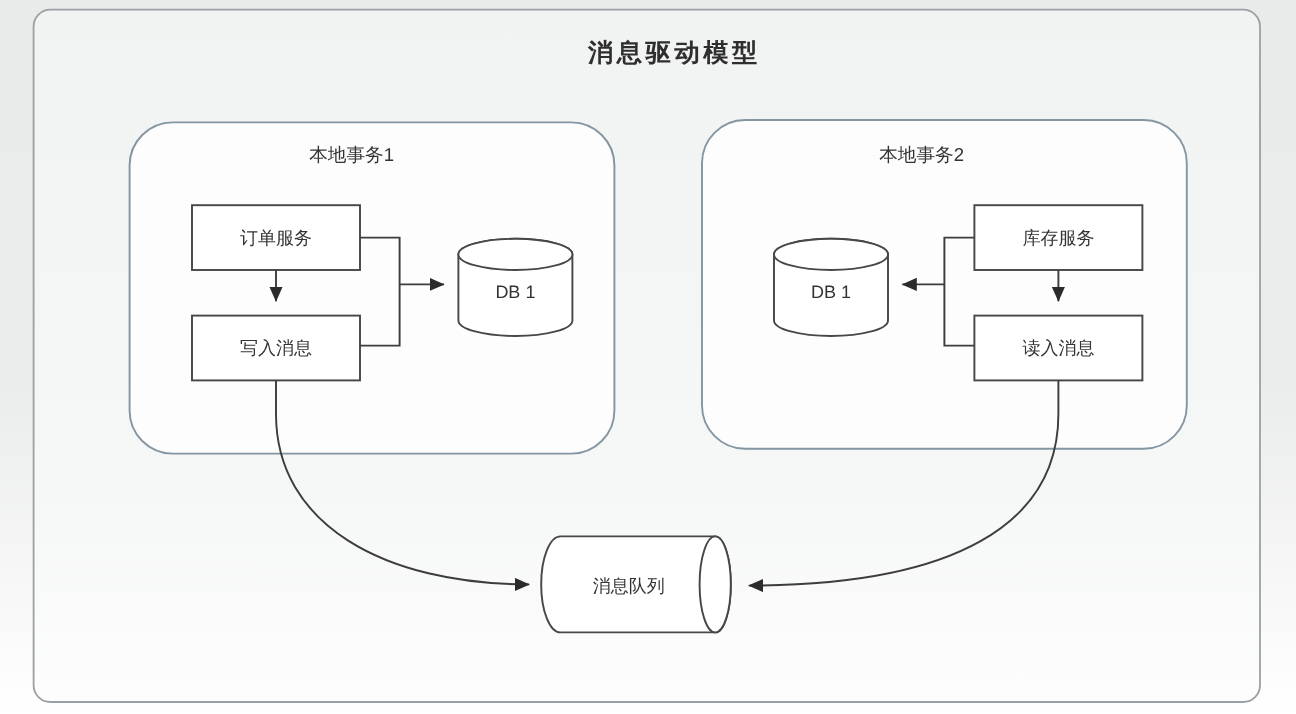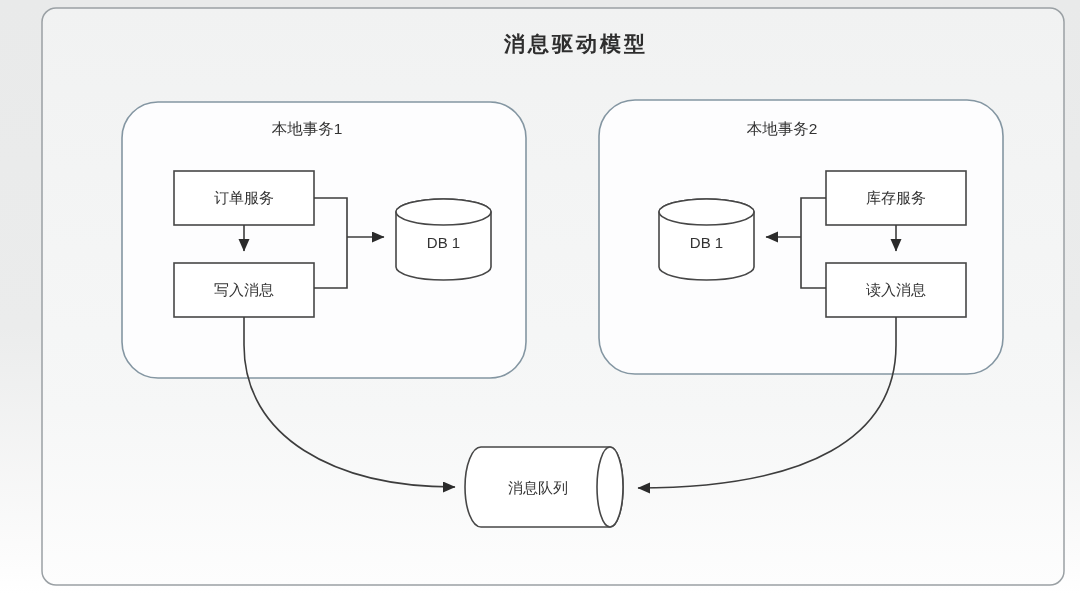--- a/index.html
+++ b/index.html
@@ -4,21 +4,21 @@
 <style>
   html, body {
     margin: 0;
     padding: 0;
     width: 1080px;
     height: 595px;
     font-family: "Liberation Sans", "DejaVu Sans", sans-serif;
     background: linear-gradient(180deg, #e9eaea 0%, #ebecec 55%, #fdfdfd 96%, #ffffff 100%);
     overflow: hidden;
   }
-  .stage { position: relative; width: 892px; height: 595px; padding-left: 14px; }
+  .stage { position: relative; width: 892px; height: 595px; }
   svg { display: block; }
 
   .canvas-rect { fill: url(#canvasGrad); stroke: var(--outer-border, #9aa0a4); stroke-width: 1.5; }
   .container-rect { fill: var(--panel-fill, #fdfdfe); stroke: var(--container-border, #8496a2); stroke-width: 1.6; }
   .shape { fill: var(--box-fill, #ffffff); stroke: var(--box-border, #474747); stroke-width: 1.6; }
   .edge { fill: none; stroke: var(--line, #3d3d3d); stroke-width: 1.6; }
 
   .title-text {
     font-size: 21px;
     font-weight: 600;

